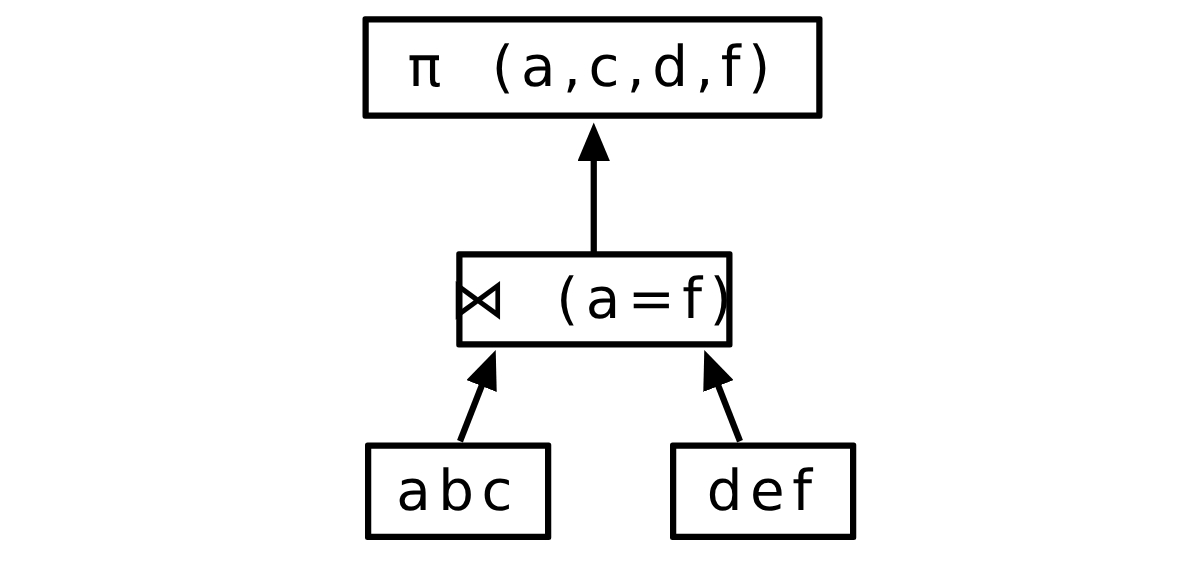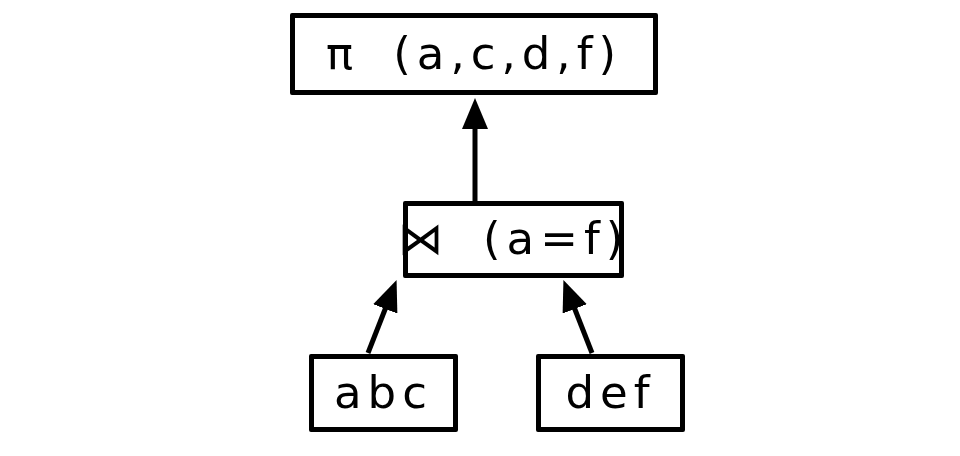--- a/index.html
+++ b/index.html
@@ -34,22 +34,22 @@
     align-items: center;
     justify-content: center;
     color: var(--fg);
     font-size: 45px;
     letter-spacing: 6px;
     word-spacing: 14px;
     white-space: nowrap;
     line-height: 1;
   }
   .node-projection { left: 290px; top: 13px;  width: 368px; height: 82px; }
-  .node-join       { left: 365px; top: 201px; width: 221px; height: 77px; margin-left: 38px; }
-  .node-rel-left   { left: 292px; top: 354px; width: 149px; height: 78px; margin-left: 17px; }
+  .node-join       { left: 365px; top: 201px; width: 221px; height: 77px; }
+  .node-rel-left   { left: 292px; top: 354px; width: 149px; height: 78px; }
   .node-rel-right  { left: 536px; top: 354px; width: 149px; height: 78px; }
   .node span { transform: translateY(-1px); }
 </style>
 </head>
 <body>
 
 <div class="canvas">
 
   <svg class="edges" viewBox="0 0 960 456" xmlns="http://www.w3.org/2000/svg">
     <defs>

